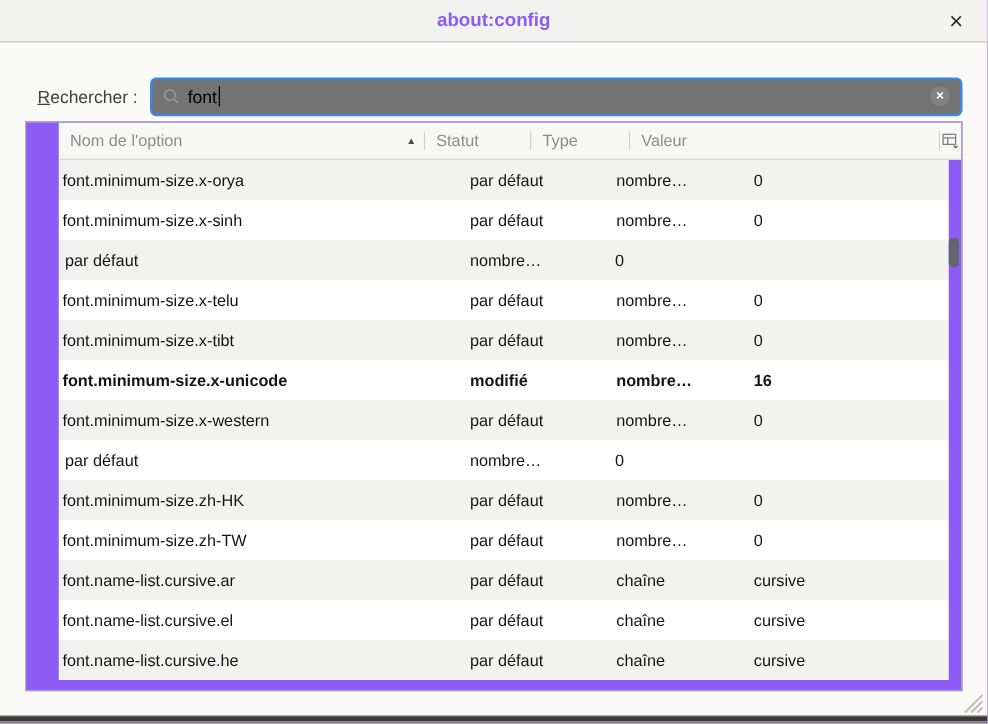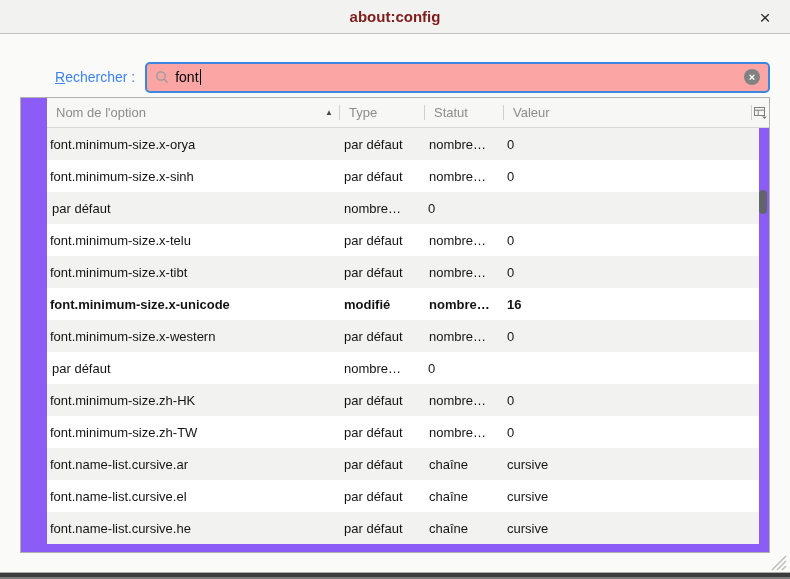--- a/index.html
+++ b/index.html
@@ -18,21 +18,21 @@
     height: 34px;
     background: #f2f2f1;
     border-bottom: 1px solid #c6c4c2;
     display: flex;
     align-items: center;
     justify-content: center;
   }
   .titlebar .title {
     font-size: 15px;
     font-weight: bold;
-    color: #7f1d1d;
+    color: #8b5cf6;
   }
   .close-btn {
     position: absolute;
     right: 12px;
     top: 4px;
     width: 26px;
     height: 26px;
     display: flex;
     align-items: center;
     justify-content: center;
@@ -44,31 +44,30 @@
 
   
   .search-row {
     display: flex;
     align-items: center;
     margin: 27px 20px 0 30px;
     height: 32px;
   }
   .search-label {
     font-size: 14px;
-    color: #3b82f6;
+    color: #404040;
     margin-right: 10px;
     white-space: nowrap;
-    margin-left: 25px;
   }
   .search-label .accesskey { text-decoration: underline; }
   .search-field {
     position: relative;
     flex: 1;
     height: 31px;
-    background: #fca5a5;
+    background: #737373;
     border: 2px solid #3d86e0;
     border-radius: 5px;
     display: flex;
     align-items: center;
     padding: 0 8px;
   }
   .search-glass { display: flex; align-items: center; margin-right: 6px; }
   .search-text { font-size: 14px; color: #000; }
   .caret {
     display: inline-block;
@@ -131,20 +130,21 @@
   .tbody { position: relative; }
   .row {
     display: grid;
     grid-template-columns: 292px 85px 79px 1fr;
     width: calc(100% - 10px);
     height: 32px;
     align-items: center;
     font-size: 13px;
     background: #ffffff;
     white-space: nowrap;
+    gap: 32px;
   }
   .row:nth-child(odd) { background: #f2f2f1; }
   .row.modified { font-weight: bold; }
   .cell { overflow: hidden; text-overflow: ellipsis; }
   .cell-name   { padding-left: 3px; }
   .cell-status { padding-left: 5px; }
   .cell-type   { padding-left: 5px; }
   .cell-value  { padding-left: 4px; }
 
   .scroll-thumb {
@@ -196,24 +196,24 @@
   </div>
 </div>
 
 <div class="prefs-table">
   <div class="thead">
     <div class="th th-name">
       <span>Nom de l'option</span>
       <span class="sort-arrow">▲</span>
     </div>
     <div class="th">
+      <span>Statut</span>
+    </div>
+    <div class="th">
       <span>Type</span>
-    </div>
-    <div class="th">
-      <span>Statut</span>
     </div>
     <div class="th">
       <span>Valeur</span>
     </div>
     <div class="th th-picker">
       <svg width="15" height="15" viewBox="0 0 15 15">
         <rect x="1.5" y="2.5" width="10" height="8" fill="none" stroke="#7d7d7d" stroke-width="1"></rect>
         <line x1="1.5" y1="5.2" x2="11.5" y2="5.2" stroke="#7d7d7d" stroke-width="1"></line>
         <line x1="5.2" y1="5.2" x2="5.2" y2="10.5" stroke="#7d7d7d" stroke-width="1"></line>
         <polygon points="9,11.5 14,11.5 11.5,14" fill="#7d7d7d"></polygon>

